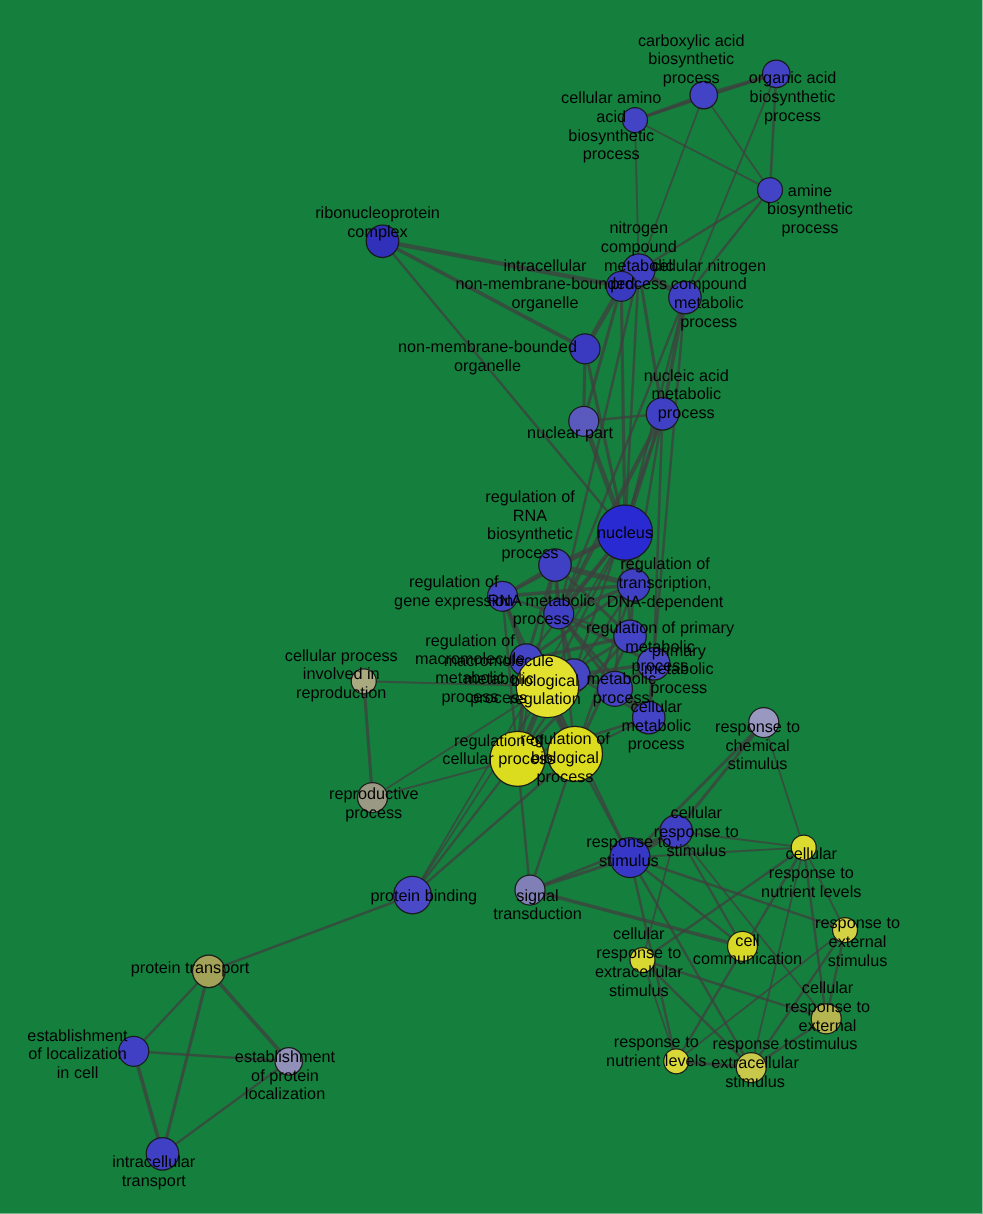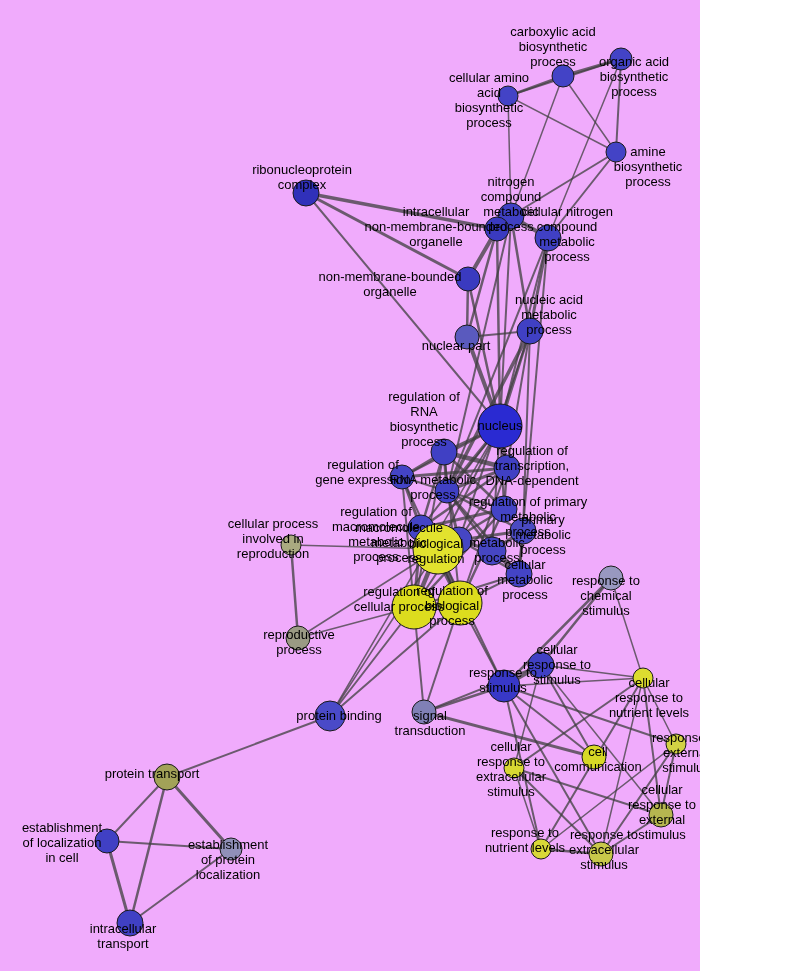--- a/index.html
+++ b/index.html
@@ -2,23 +2,23 @@
 <html><head>
 <meta charset="utf-8">
 <style>
   html, body {
     margin: 0;
     padding: 0;
     background: #ffffff;
   }
   .canvas-wrap {
     position: relative;
-    width: 700px;
+    width: 786px;
     height: 971px;
-    background: #f0abfc;
+    background: #15803d;
     overflow: hidden;
   }
   svg { display: block; }
   text {
     font-family: "Liberation Sans", "DejaVu Sans", sans-serif;
     fill: #000000;
   }
 </style>
 </head>
 <body>

